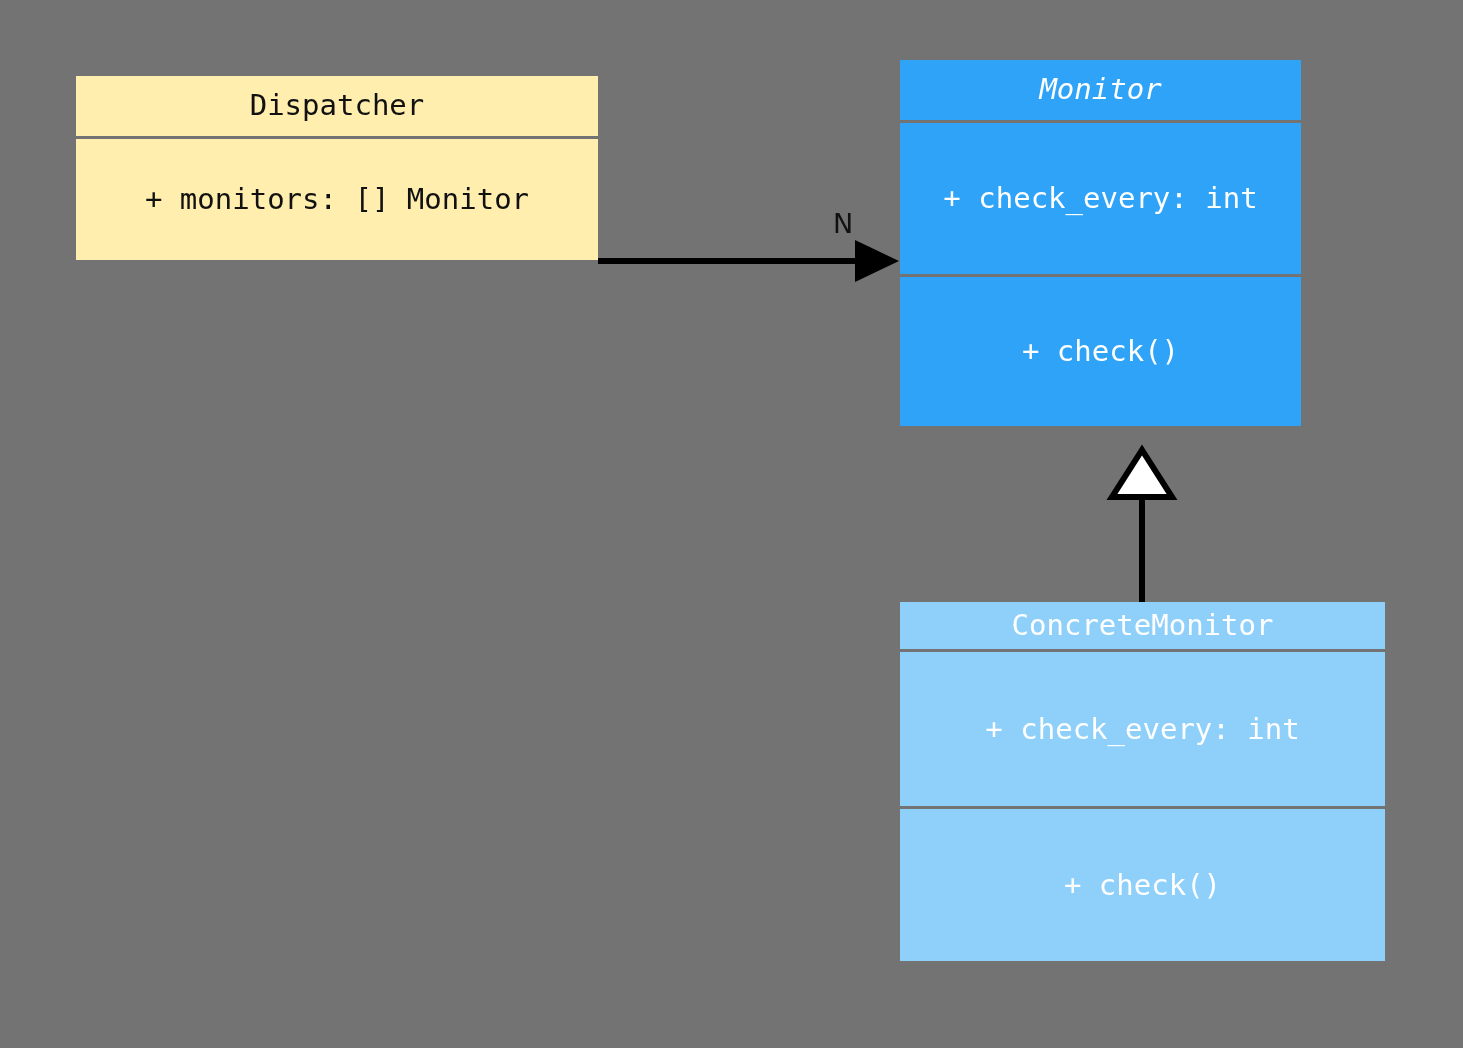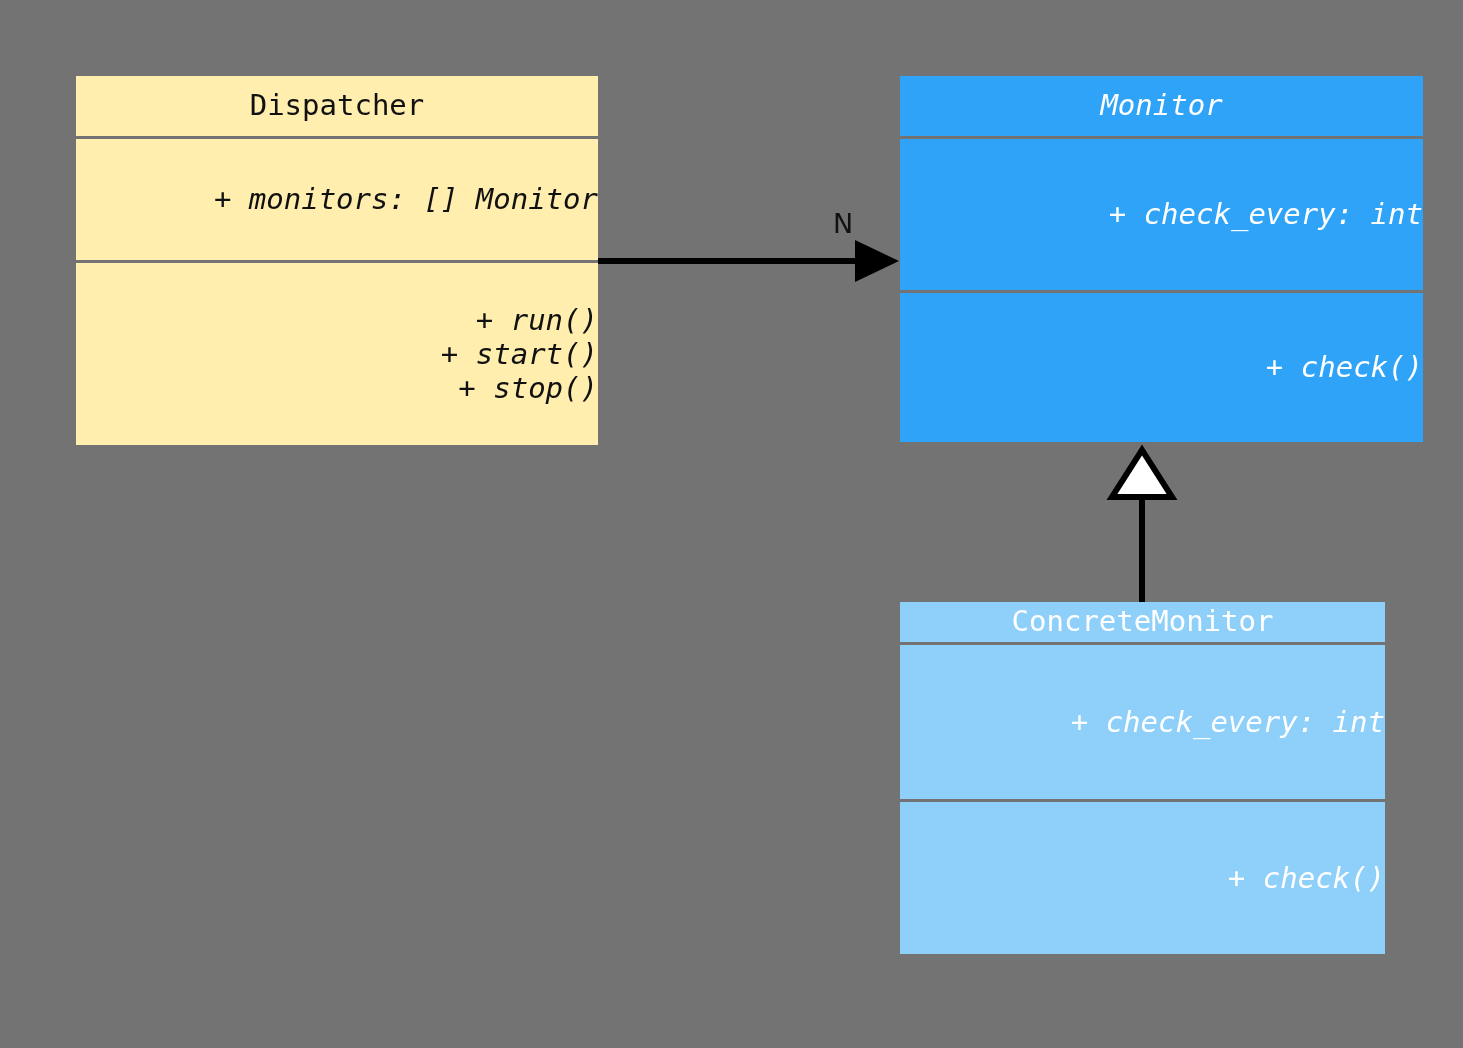--- a/index.html
+++ b/index.html
@@ -32,22 +32,21 @@
     display: flex;
     flex-direction: column;
     justify-content: center;
     overflow: hidden;
   }
   .compartment.title {
     align-items: center;
     justify-content: center;
   }
   .compartment.members {
-    align-items: flex-end;
-    font-style: italic;
+    align-items: center;
   }
 
   .class-title {
     font-size: 29px;
     line-height: 1.15;
     white-space: pre;
   }
   .member-line {
     font-size: 29px;
     line-height: 1.18;
@@ -106,41 +105,36 @@
 
 <div id="canvas">
 
   <div class="uml-class theme-dispatcher" style="left:76px; top:76px; width:522px; height:369px;">
     <div class="compartment title" style="height:60px;">
       <span class="class-title">Dispatcher</span>
     </div>
     <div class="compartment members" style="height:121px;">
       <span class="member-line">+ monitors: [] Monitor</span>
     </div>
-    <div class="compartment members" style="height:182px;">
-      <span class="member-line">+ run()</span>
-      <span class="member-line">+ start()</span>
-      <span class="member-line">+ stop()</span>
-    </div>
   </div>
 
-  <div class="uml-class theme-monitor" style="left:900px; top:76px; width:523px; height:366px;">
+  <div class="uml-class theme-monitor" style="left:900px; top:60px; width:401px; height:366px;">
     <div class="compartment title" style="height:60px;">
       <span class="class-title abstract-name">Monitor</span>
     </div>
     <div class="compartment members" style="height:151px;">
       <span class="member-line">+ check_every: int</span>
     </div>
     <div class="compartment members" style="height:149px;">
       <span class="member-line">+ check()</span>
     </div>
   </div>
 
   <div class="uml-class theme-concrete" style="left:900px; top:602px; width:485px; height:368px;">
-    <div class="compartment title" style="height:40px;">
+    <div class="compartment title" style="height:47px;">
       <span class="class-title">ConcreteMonitor</span>
     </div>
     <div class="compartment members" style="height:154px;">
       <span class="member-line">+ check_every: int</span>
     </div>
     <div class="compartment members" style="height:152px;">
       <span class="member-line">+ check()</span>
     </div>
   </div>
 

